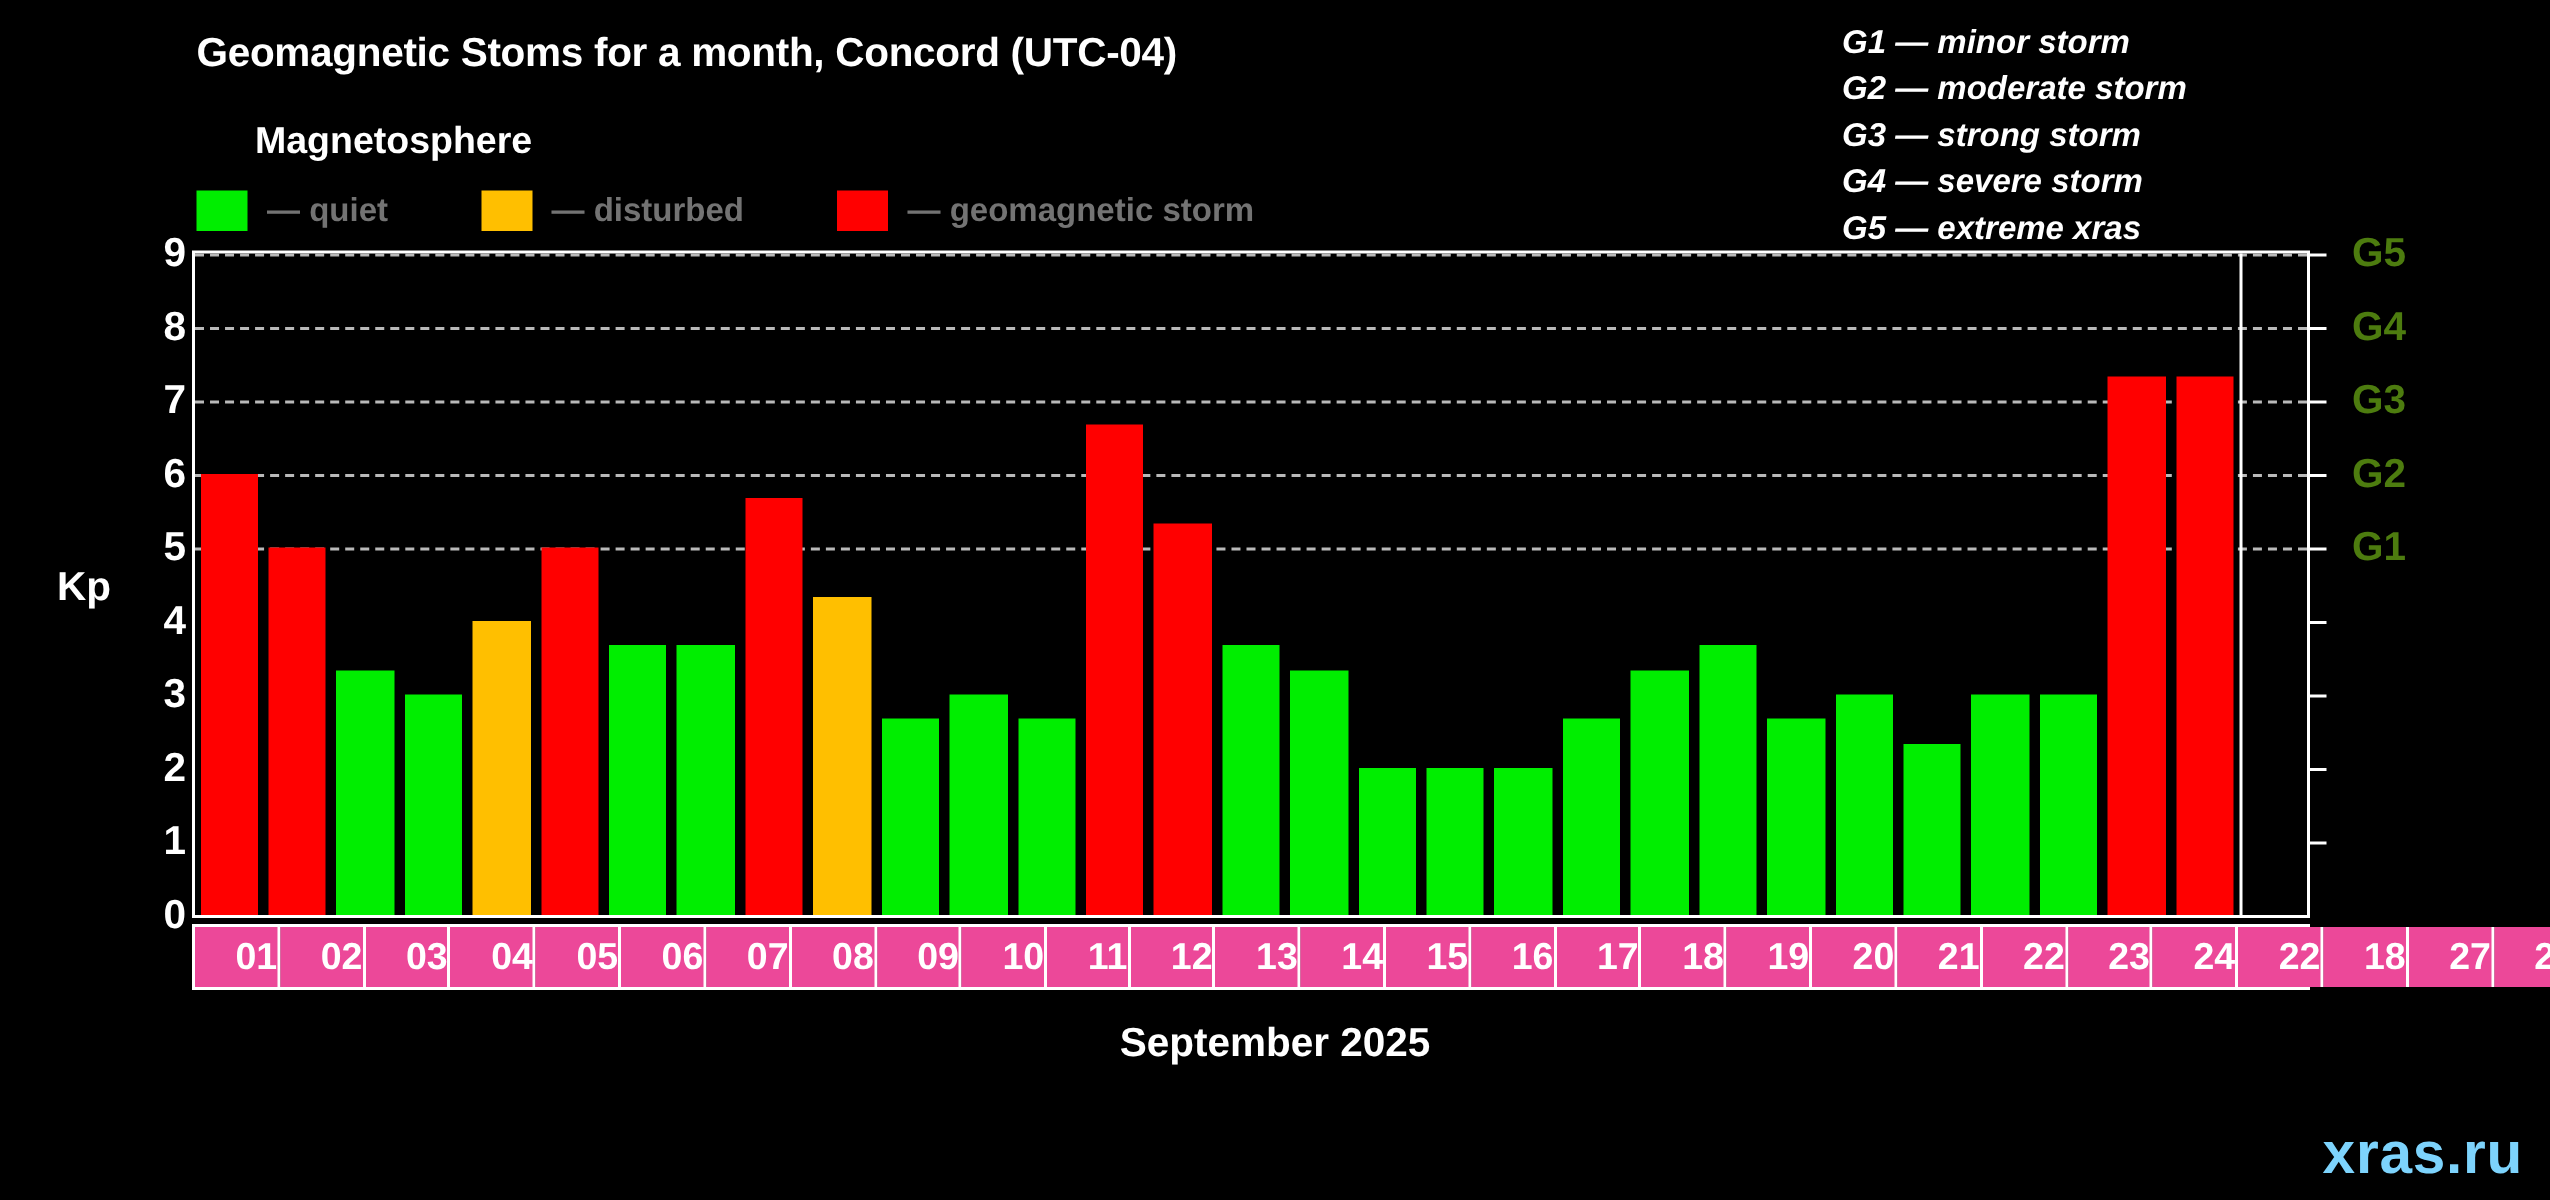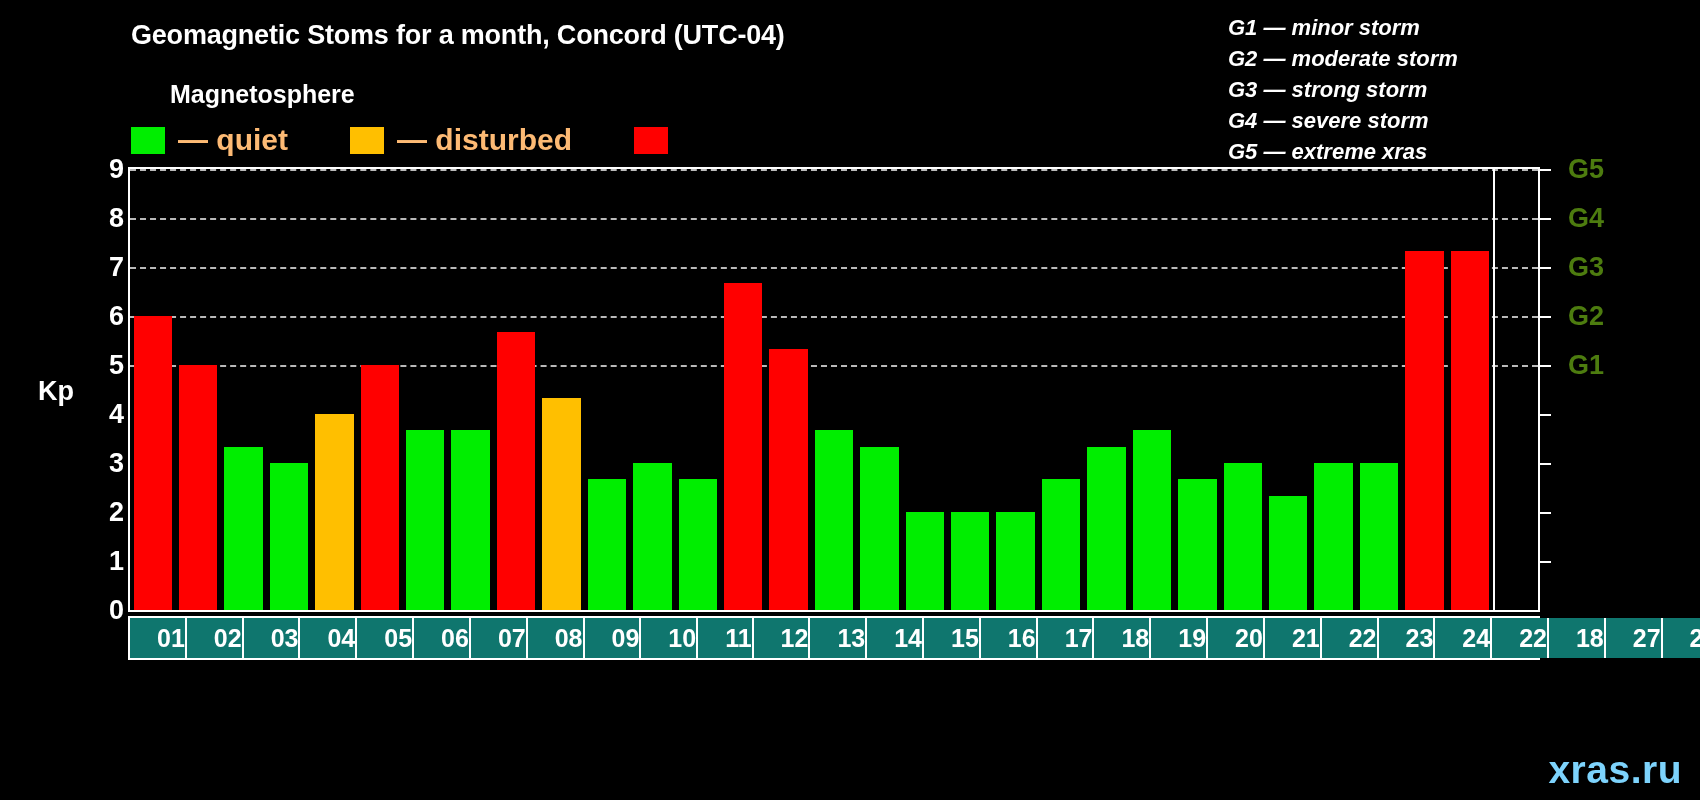--- a/index.html
+++ b/index.html
@@ -60,23 +60,23 @@
   }
 
   .legend-swatch {
     width: 34px;
     height: 27px;
     display: inline-block;
     flex: 0 0 auto;
   }
 
   .legend-label {
-    font-size: 30px;
-    font-weight: bold;
-    color: #fdba74;
+    font-size: 22px;
+    font-weight: bold;
+    color: #737373;
     margin-left: 13px;
     white-space: nowrap;
   }
 
   .legend-gap-1 { width: 62px; flex: 0 0 auto; }
   .legend-gap-2 { width: 62px; flex: 0 0 auto; }
 
   
   .gscale-legend {
     position: absolute;
@@ -224,21 +224,21 @@
 
   .day-cell {
     flex: 1 1 0;
     display: flex;
     align-items: center;
     justify-content: center;
     font-size: 25px;
     font-weight: bold;
     color: #ffffff;
     border-right: 2px solid #ffffff;
-    background: #0f766e;
+    background: #ec4899;
     padding-left: 27px;
   }
 
   .day-cell:last-child { border-right: none; }
 
   
   .x-axis-title {
     position: absolute;
     left: 0;
     top: 680px;
@@ -273,20 +273,21 @@
         <span class="legend-label">— quiet</span>
       </span>
       <span class="legend-gap-1"></span>
       <span class="legend-item">
         <span class="legend-swatch" style="background: rgb(255, 191, 0);"></span>
         <span class="legend-label">— disturbed</span>
       </span>
       <span class="legend-gap-2"></span>
       <span class="legend-item">
         <span class="legend-swatch" style="background: rgb(255, 0, 0);"></span>
+        <span class="legend-label">— geomagnetic storm</span>
       </span>
     </div>
 
   <div class="gscale-legend" id="gscale-legend">
       <div class="gscale-line">G1 — minor storm</div>
       <div class="gscale-line">G2 — moderate storm</div>
       <div class="gscale-line">G3 — strong storm</div>
       <div class="gscale-line">G4 — severe storm</div>
       <div class="gscale-line">G5 — extreme xras</div>
     </div>
@@ -404,16 +405,17 @@
       <div class="day-cell">24</div>
       <div class="day-cell">22</div>
       <div class="day-cell">18</div>
       <div class="day-cell">27</div>
       <div class="day-cell">28</div>
       <div class="day-cell">29</div>
       <div class="day-cell">30</div>
       <div class="day-cell">01</div>
     </div>
 
+  <div class="x-axis-title">September 2025</div>
 
   <div class="watermark">xras.ru</div>
 
 </div>
 
 </body></html>

